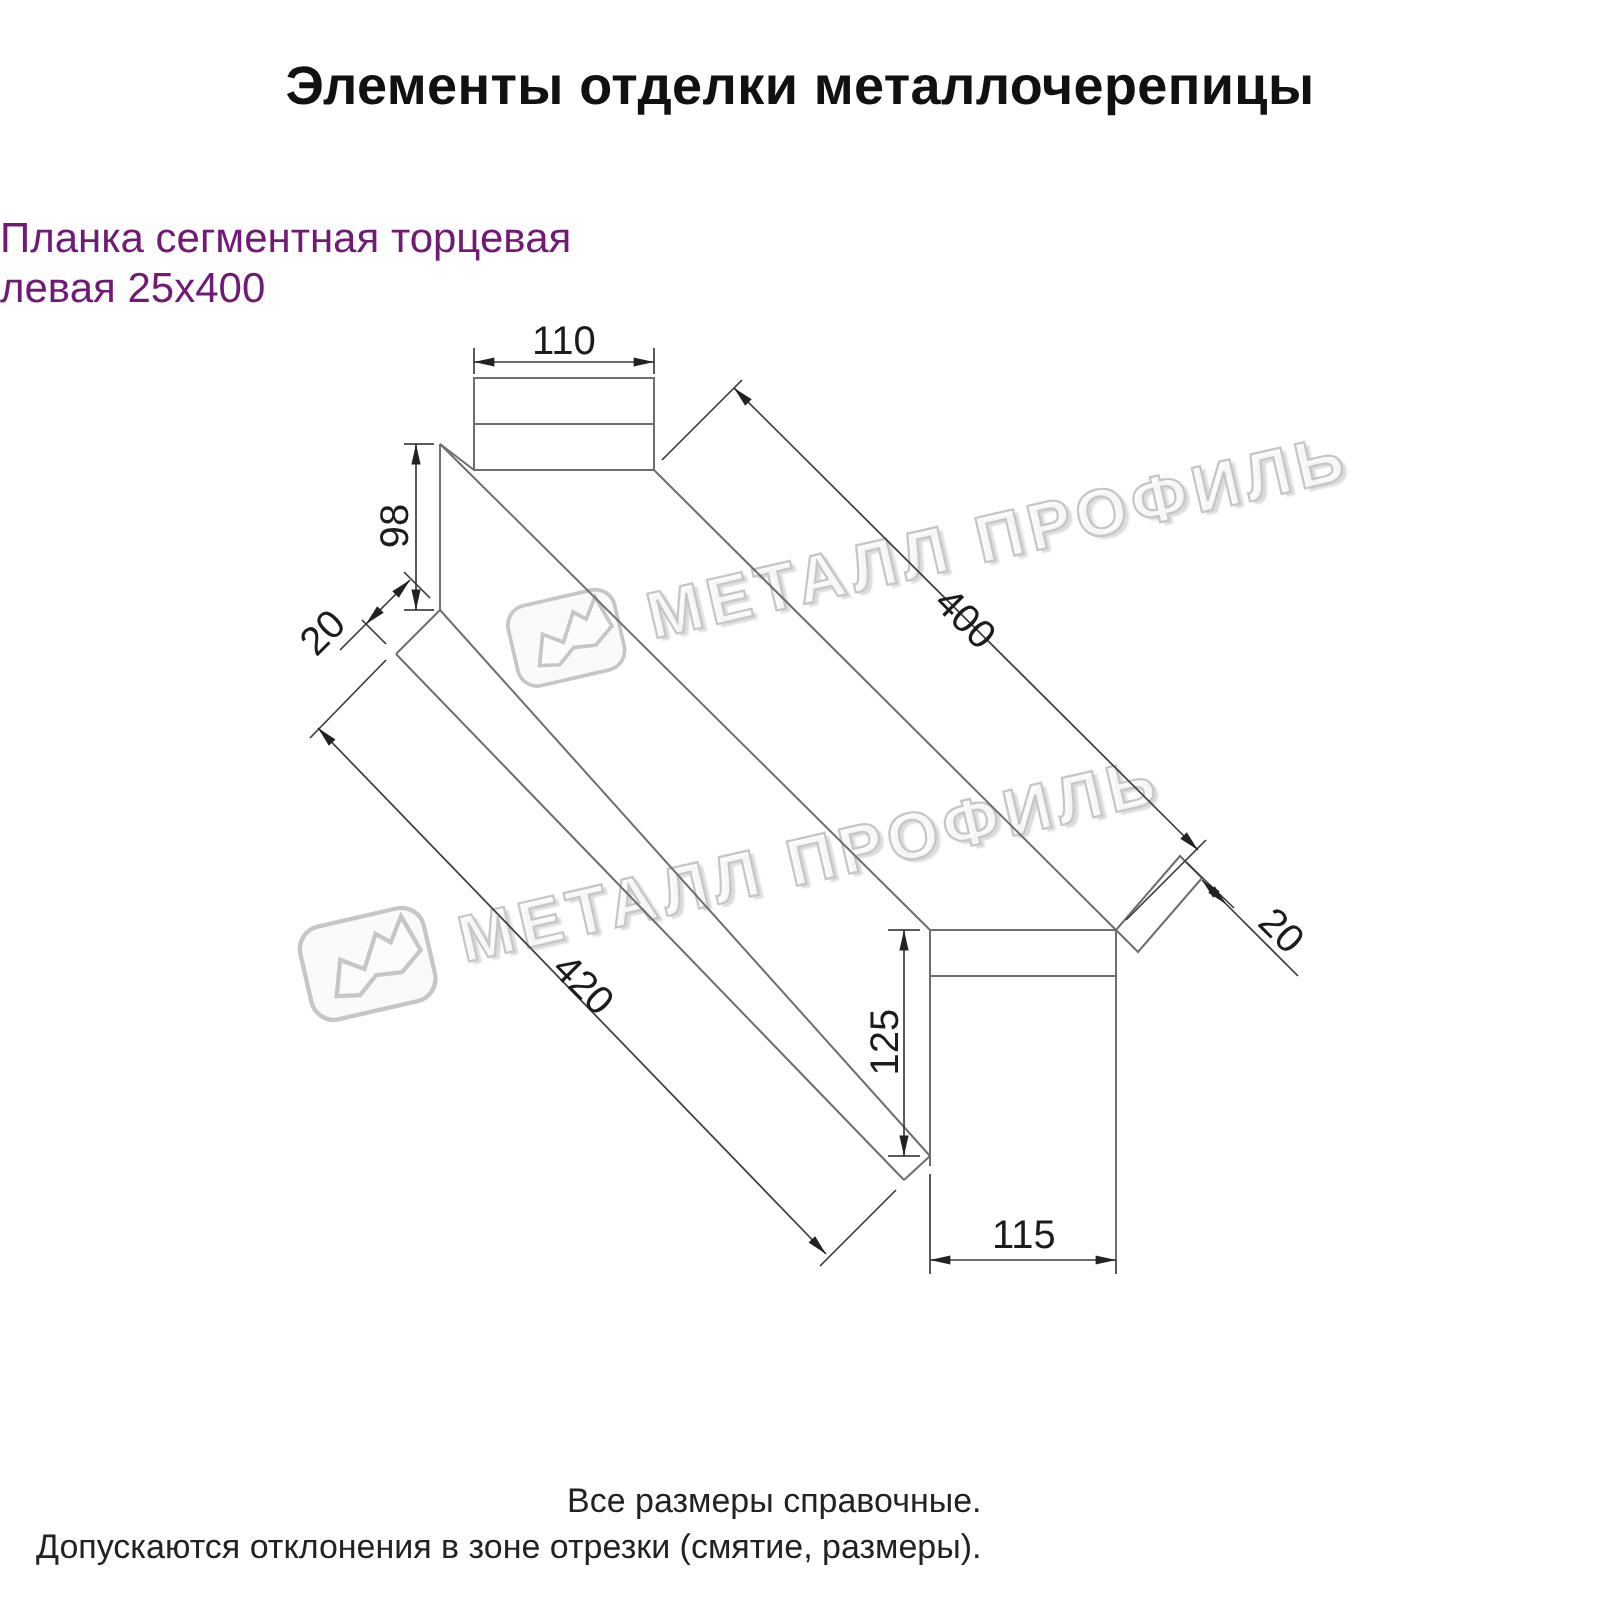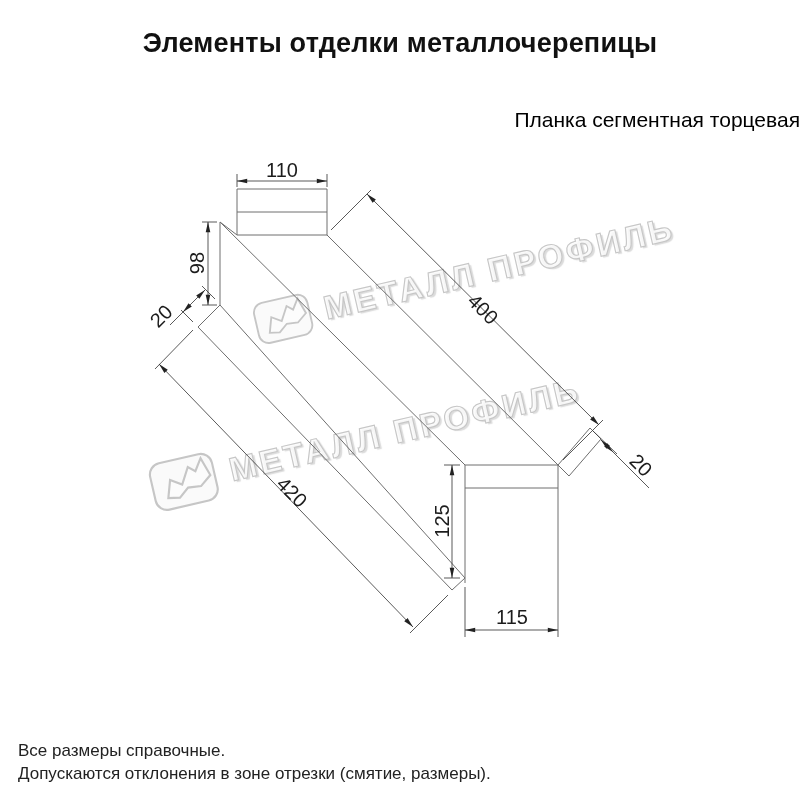--- a/index.html
+++ b/index.html
@@ -5,26 +5,26 @@
   html,body{margin:0;padding:0;background:#ffffff;}
   .page{
     position:relative;width:800px;height:800px;background:#ffffff;overflow:hidden;
     font-family:"Liberation Sans",sans-serif;color:#1c1c1c;padding-left:48px;
   }
   .title{
     position:absolute;left:0;top:28px;width:800px;text-align:center;
     font-size:27px;font-weight:bold;color:#111;letter-spacing:0.2px;z-index:3;
   }
   .subtitle{
-    position:absolute;left:0;top:107px;width:800px;text-align:right;
-    font-size:21px;color:#000000;line-height:25px;z-index:3;
+    position:absolute;left:0;top:107px;width:800px;text-align:left;
+    font-size:21px;color:#701a75;line-height:25px;z-index:3;
   }
   .footnotes{
     position:absolute;left:18px;top:740px;font-size:17px;color:#222;
-    line-height:21px;z-index:3;
+    line-height:21px;z-index:3;text-align:right;
   }
   .footnotes div{margin-bottom:2px;}
   .watermark{
     position:absolute;display:flex;align-items:center;gap:10px;z-index:1;
     transform-origin:left center;transform:rotate(-13deg);white-space:nowrap;
   }
   .wm-text{
     font-size:33px;font-weight:bold;letter-spacing:3px;
     color:rgba(250,250,250,0.85);
     -webkit-text-stroke:1.1px #c6c6c6;
@@ -39,20 +39,21 @@
 </style>
 </head>
 <body>
 
 <div class="page">
 
   <div class="title">Элементы отделки металлочерепицы</div>
 
   <div class="subtitle">
     <div>Планка сегментная торцевая</div>
+    <div>левая 25х400</div>
   </div>
 
   <div class="watermark wm1">
     <svg width="62" height="50" viewBox="0 0 100 80">
       <rect x="4" y="8" width="88" height="66" rx="16" fill="rgba(248,248,248,0.75)" stroke="#c6c6c6" stroke-width="3"></rect>
       <polygon points="22,58 30,34 45,44 58,22 67,30 78,14 86,40 70,52 52,50 38,61" fill="rgba(252,252,252,0.9)" stroke="#c6c6c6" stroke-width="3"></polygon>
     </svg>
     <span class="wm-text">МЕТАЛЛ ПРОФИЛЬ</span>
   </div>
 

